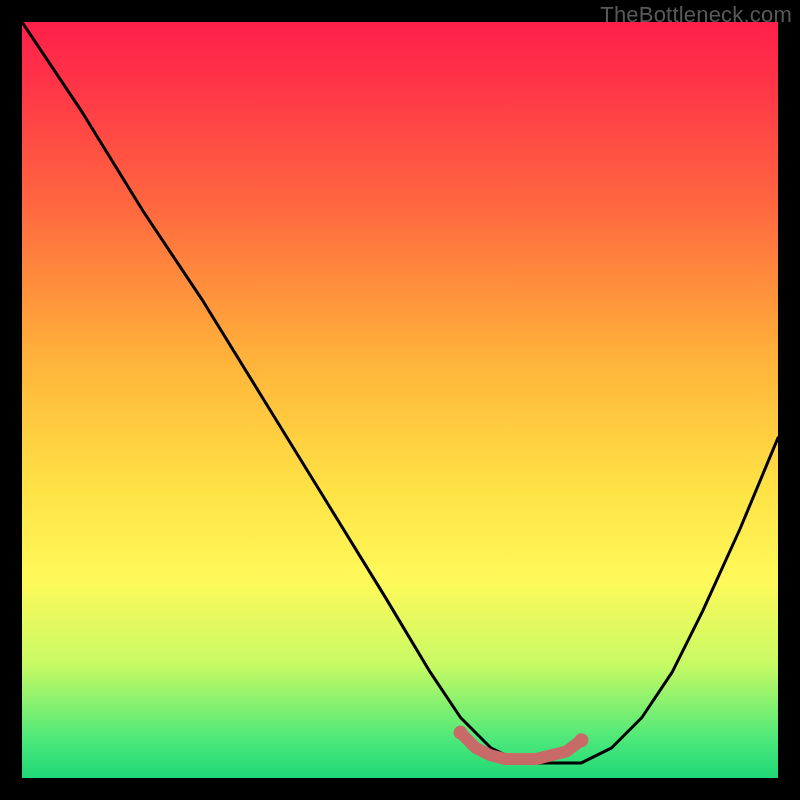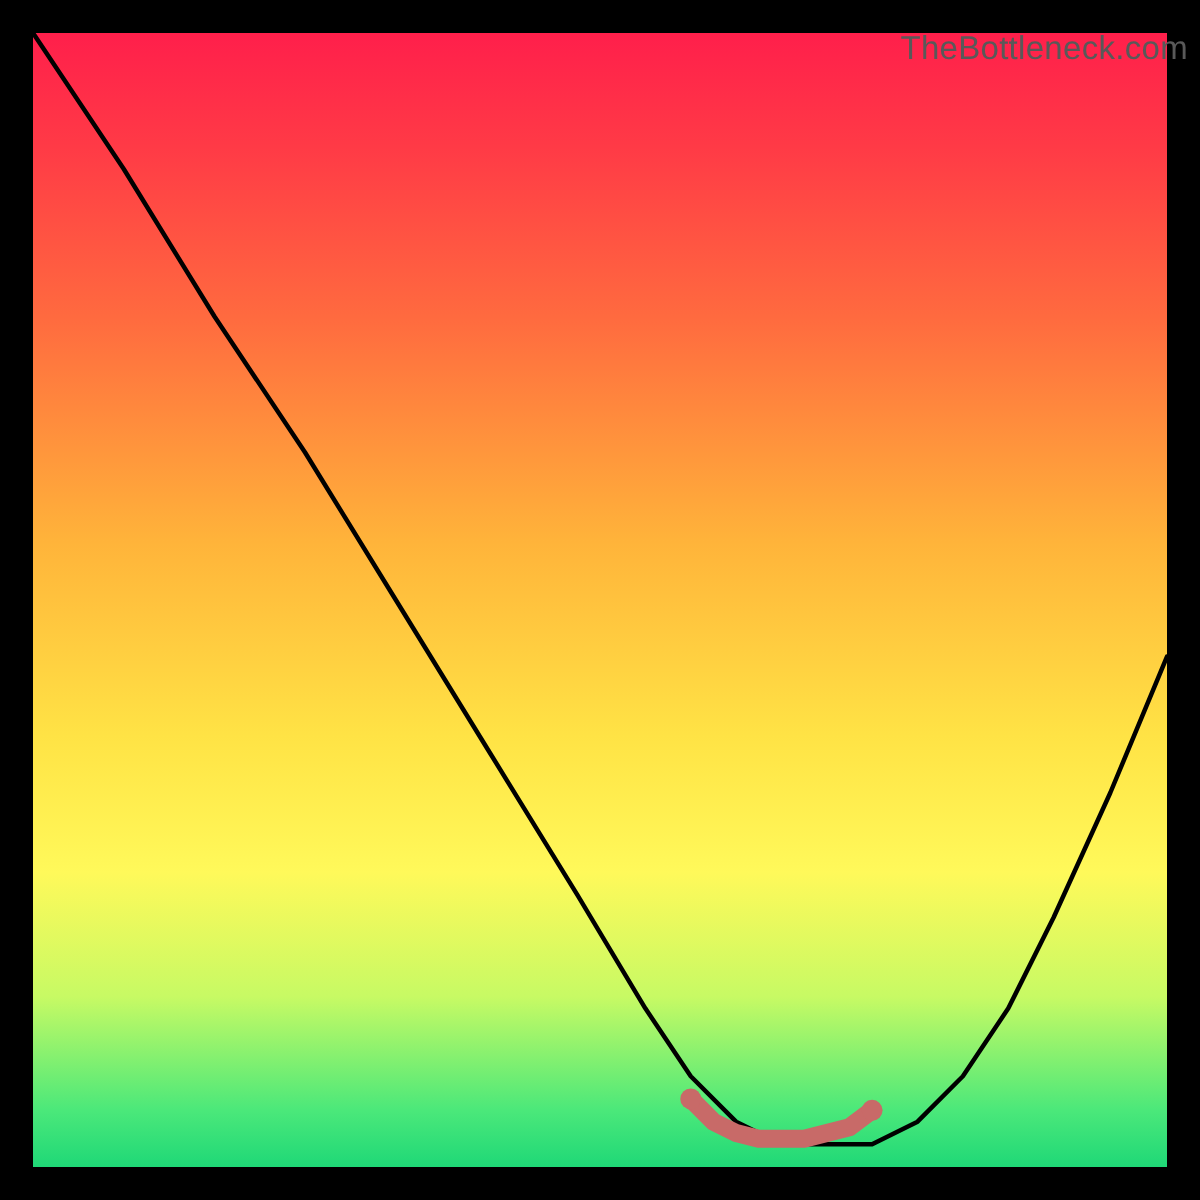--- a/index.html
+++ b/index.html
@@ -31,21 +31,21 @@
       #ffb43a 45%,
       #ffe345 62%,
       #fff95a 74%,
       #c7fa64 85%,
       #4be87a 95%,
       #1fd877 100%
     );
   }
   .watermark {
     position: absolute;
-    top: 19px;
+    top: 2px;
     right: 8px;
     color: #595959;
     font-size: 22px;
     font-weight: 500;
     letter-spacing: 0.2px;
     user-select: none;
   }
   .curve-svg {
     position: absolute;
     left: 22px;

